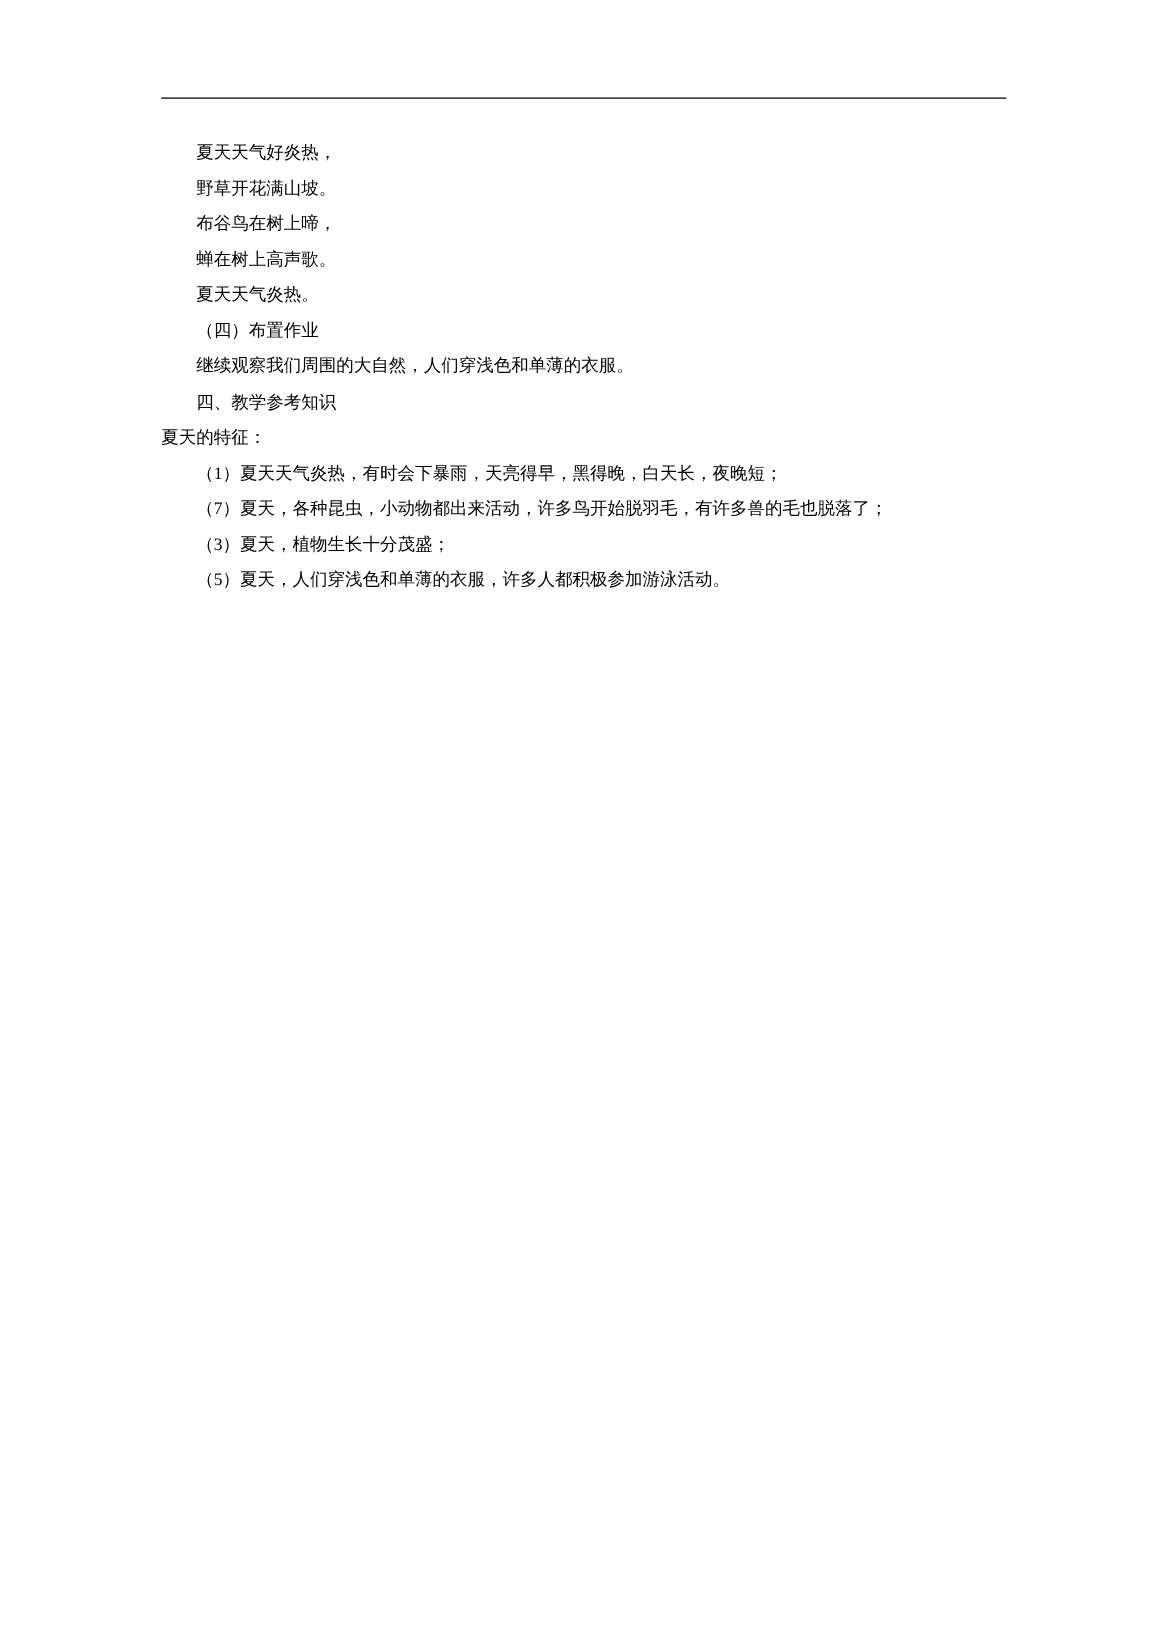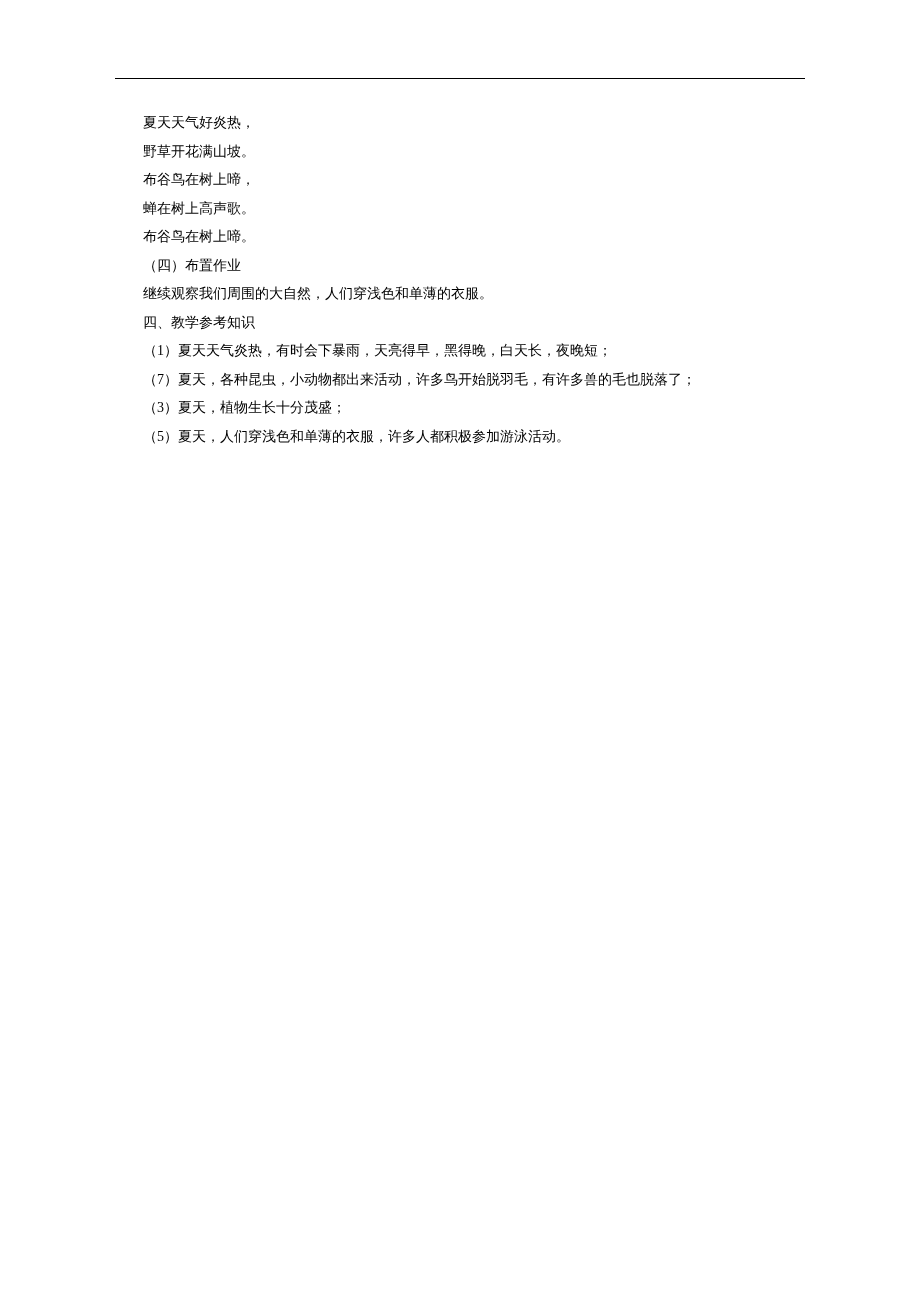--- a/index.html
+++ b/index.html
@@ -8,20 +8,21 @@
     background: #ffffff;
     font-family: "SimSun", "宋体", serif;
     font-size: 14px;
     color: #000000;
     width: 920px;
     height: 1302px;
     position: relative;
   }
   .page {
     padding: 78px 115px 0 115px;
+    margin-left: 14px;
   }
   .hr-line {
     border-top: 1px solid #000000;
     margin-bottom: 30px;
   }
   .line {
     line-height: 28.5px;
     white-space: nowrap;
   }
   .indent1 {
@@ -31,21 +32,22 @@
 </head>
 <body>
 
 <div class="page">
   <div class="hr-line"></div>
 
   <div class="line indent1"><span>夏天天气好炎热，</span></div>
   <div class="line indent1"><span>野草开花满山坡。</span></div>
   <div class="line indent1"><span>布谷鸟在树上啼，</span></div>
   <div class="line indent1"><span>蝉在树上高声歌。</span></div>
-  <div class="line indent1"><span>布谷鸟在树上啼。</span></div>
+  <div class="line indent1"><span>夏天天气炎热。</span></div>
   <div class="line indent1"><span>（四）布置作业</span></div>
   <div class="line indent1"><span>继续观察我们周围的大自然，人们穿浅色和单薄的衣服。</span></div>
   <div class="line indent1"><span>四、教学参考知识</span></div>
+  <div class="line"><span>夏天的特征：</span></div>
   <div class="line indent1"><span>（1）夏天天气炎热，有时会下暴雨，天亮得早，黑得晚，白天长，夜晚短；</span></div>
   <div class="line indent1"><span>（7）夏天，各种昆虫，小动物都出来活动，许多鸟开始脱羽毛，有许多兽的毛也脱落了；</span></div>
   <div class="line indent1"><span>（3）夏天，植物生长十分茂盛；</span></div>
   <div class="line indent1"><span>（5）夏天，人们穿浅色和单薄的衣服，许多人都积极参加游泳活动。</span></div>
 </div>
 
 </body></html>

